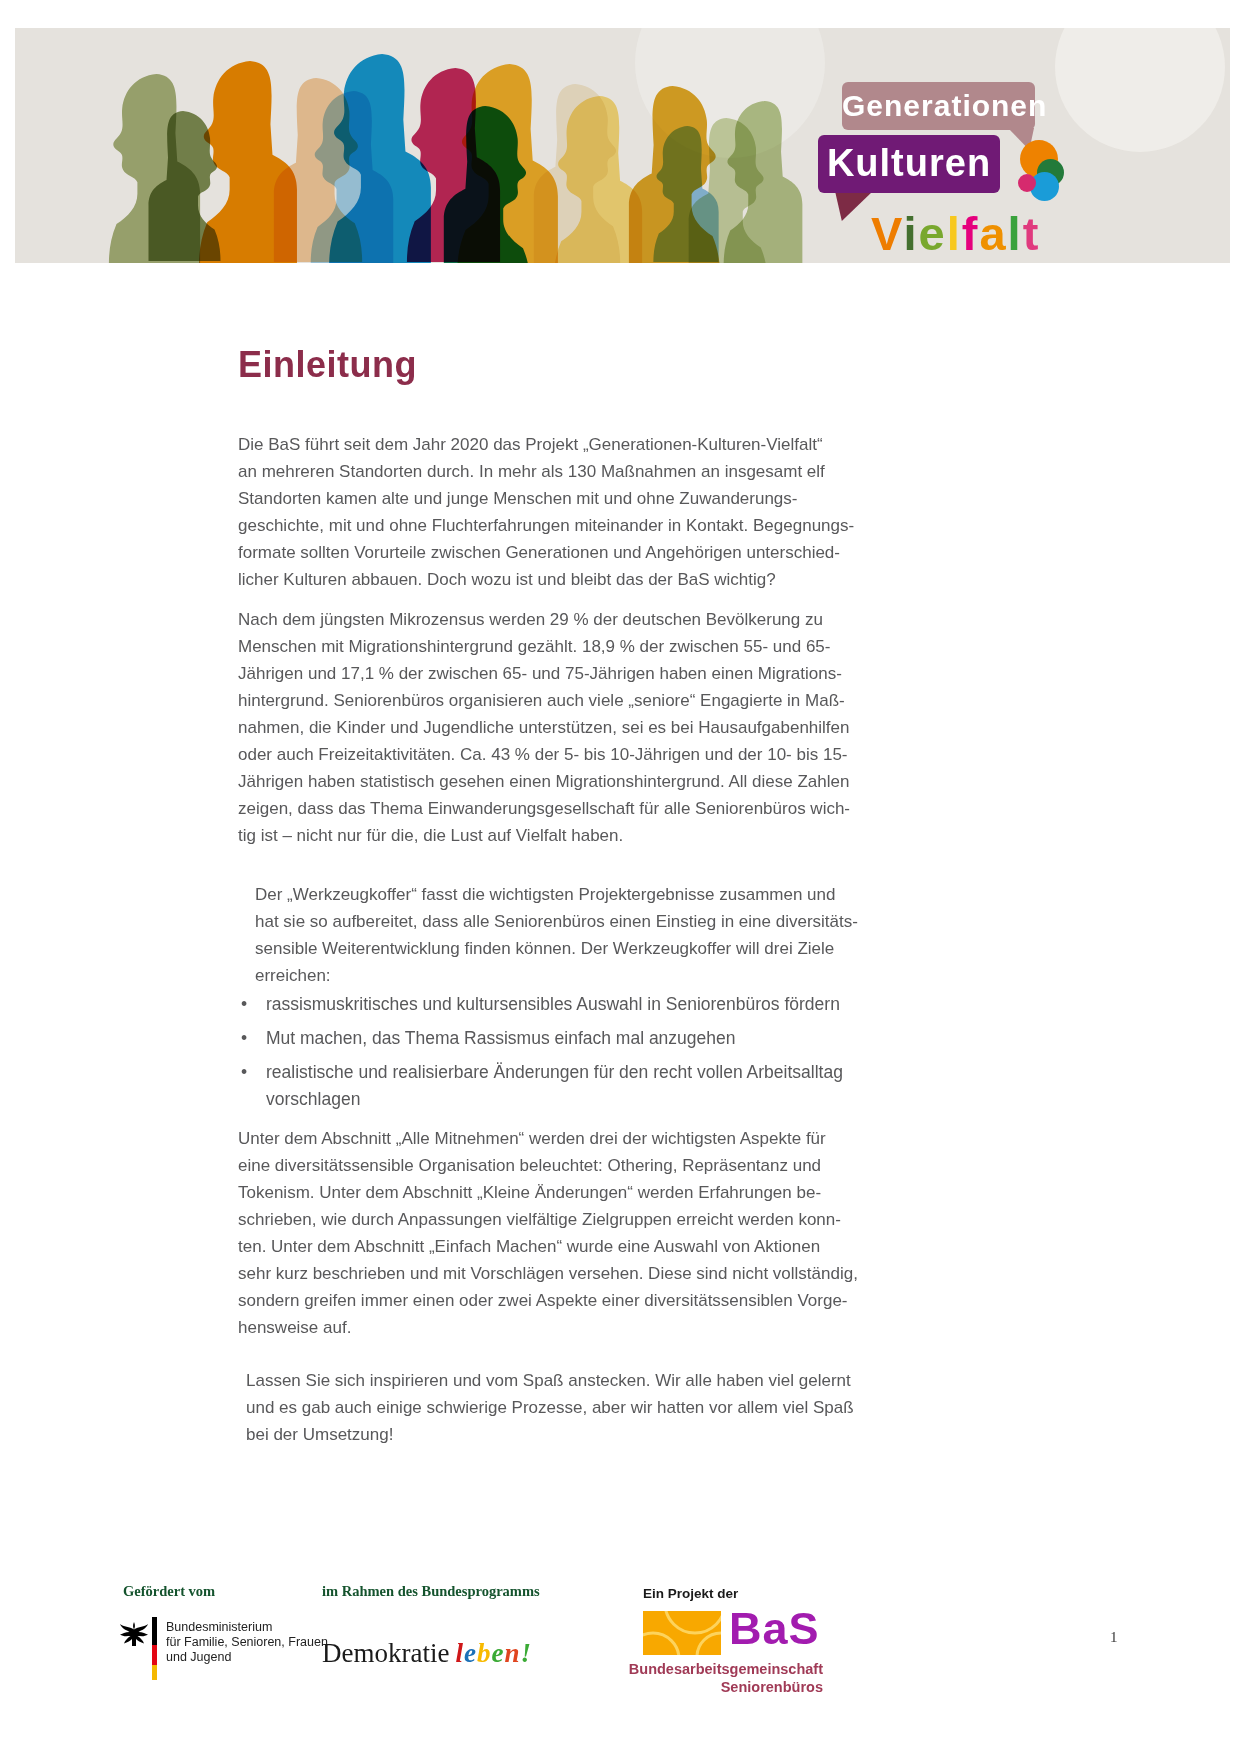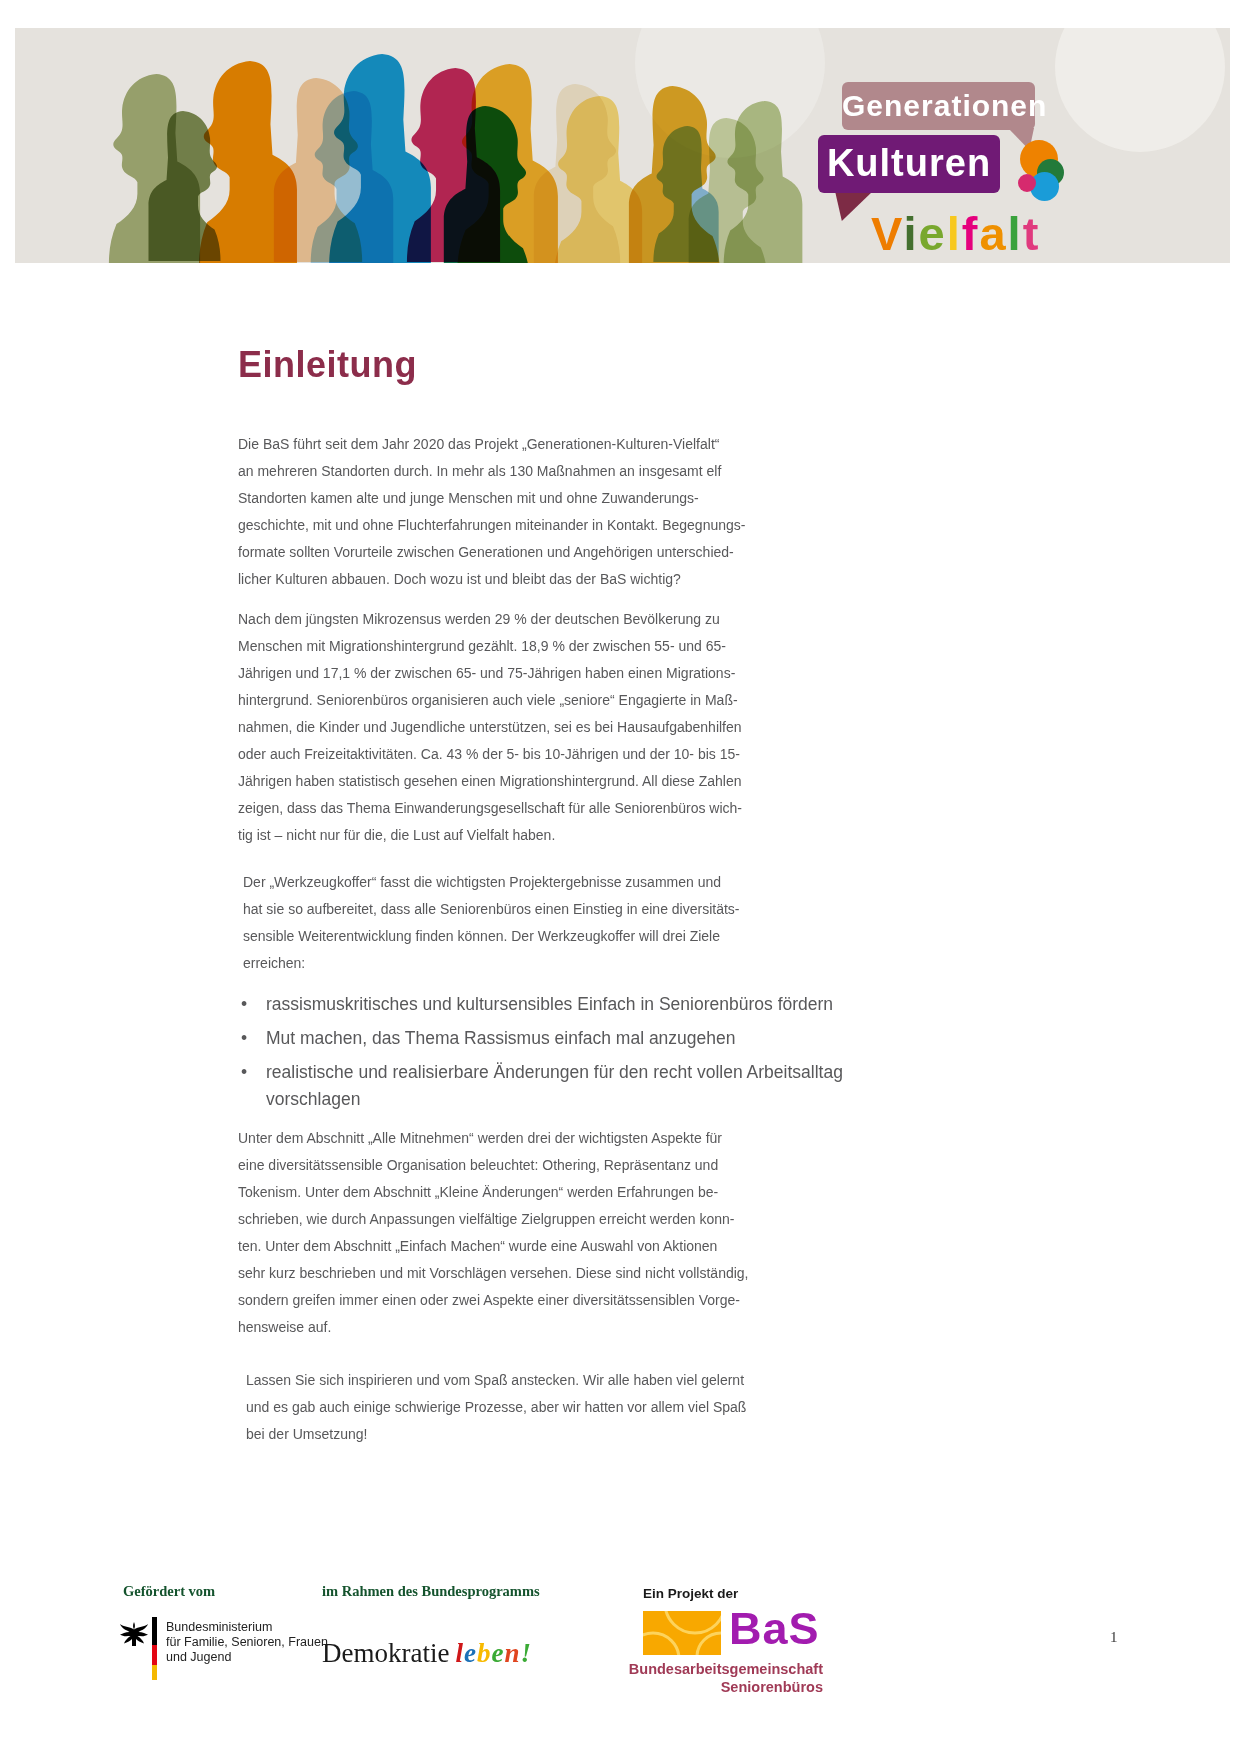--- a/index.html
+++ b/index.html
@@ -44,21 +44,21 @@
   .vielfalt{
     position:absolute;left:856px;top:178px;font-size:47px;font-weight:bold;letter-spacing:2px;
   }
   
   .doc-title{
     position:absolute;left:238px;top:344px;
     font-size:36px;font-weight:bold;color:#8c2d4b;letter-spacing:.5px;
   }
   .para{
     position:absolute;left:238px;width:720px;
-    font-size:14px;line-height:27px;color:#58585a;white-space:pre-line;
+    font-size:17px;line-height:27px;color:#58585a;white-space:pre-line;
   }
   .p1{top:431px;} .p2{top:606px;} .p3{top:864px;} .p4{top:1125px;} .p5{top:1359px;}
   .bullets{
     position:absolute;left:238px;top:991px;width:720px;margin:0;padding:0;list-style:none;
     font-size:17.5px;line-height:27px;color:#58585a;
   }
   .bullets li{position:relative;padding-left:28px;margin-bottom:7px;white-space:pre-line;}
   .bullets li::before{content:"\2022";position:absolute;left:3px;top:0;}
   
   .flabel-serif{position:absolute;font-family:"Liberation Serif",serif;font-weight:bold;
@@ -135,27 +135,27 @@
 licher Kulturen abbauen. Doch wozu ist und bleibt das der BaS wichtig?</p>
 <p class="para p2" style="margin:0;">Nach dem jüngsten Mikrozensus werden 29 % der deutschen Bevölkerung zu
 Menschen mit Migrationshintergrund gezählt. 18,9 % der zwischen 55- und 65-
 Jährigen und 17,1 % der zwischen 65- und 75-Jährigen haben einen Migrations-
 hintergrund. Seniorenbüros organisieren auch viele „seniore“ Engagierte in Maß-
 nahmen, die Kinder und Jugendliche unterstützen, sei es bei Hausaufgabenhilfen
 oder auch Freizeitaktivitäten. Ca. 43 % der 5- bis 10-Jährigen und der 10- bis 15-
 Jährigen haben statistisch gesehen einen Migrationshintergrund. All diese Zahlen
 zeigen, dass das Thema Einwanderungsgesellschaft für alle Seniorenbüros wich-
 tig ist – nicht nur für die, die Lust auf Vielfalt haben.</p>
-<p class="para p3" style="margin:5px;">Der „Werkzeugkoffer“ fasst die wichtigsten Projektergebnisse zusammen und
+<p class="para p3" style="margin:17px;">Der „Werkzeugkoffer“ fasst die wichtigsten Projektergebnisse zusammen und
 hat sie so aufbereitet, dass alle Seniorenbüros einen Einstieg in eine diversitäts-
 sensible Weiterentwicklung finden können. Der Werkzeugkoffer will drei Ziele
 erreichen:</p>
 
 <ul class="bullets">
-  <li>rassismuskritisches und kultursensibles Einfach in Seniorenbüros fördern</li>
+  <li>rassismuskritisches und kultursensibles Auswahl in Seniorenbüros fördern</li>
   <li>Mut machen, das Thema Rassismus einfach mal anzugehen</li>
   <li>realistische und realisierbare Änderungen für den recht vollen Arbeitsalltag
 vorschlagen</li>
 </ul>
 
 <p class="para p4" style="margin:0;">Unter dem Abschnitt „Alle Mitnehmen“ werden drei der wichtigsten Aspekte für
 eine diversitätssensible Organisation beleuchtet: Othering, Repräsentanz und
 Tokenism. Unter dem Abschnitt „Kleine Änderungen“ werden Erfahrungen be-
 schrieben, wie durch Anpassungen vielfältige Zielgruppen erreicht werden konn-
 ten. Unter dem Abschnitt „Einfach Machen“ wurde eine Auswahl von Aktionen

